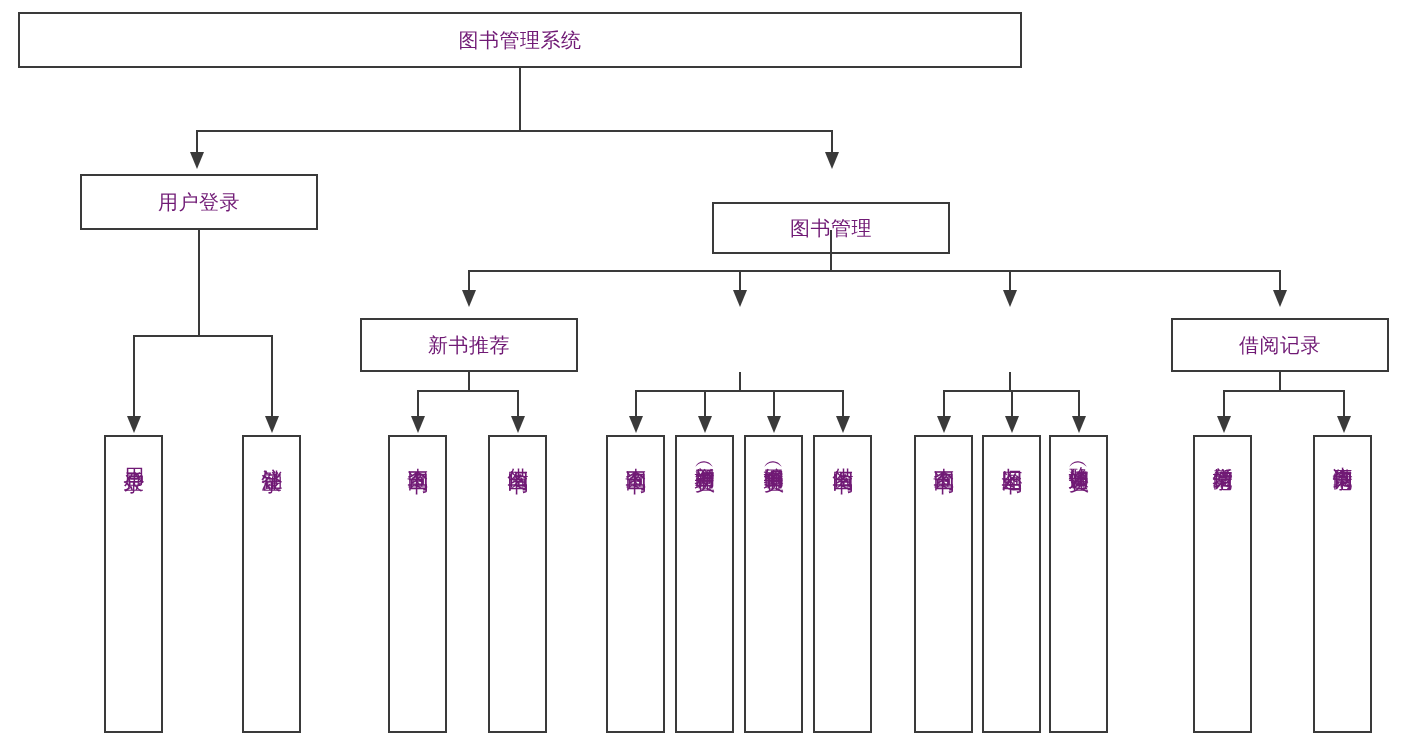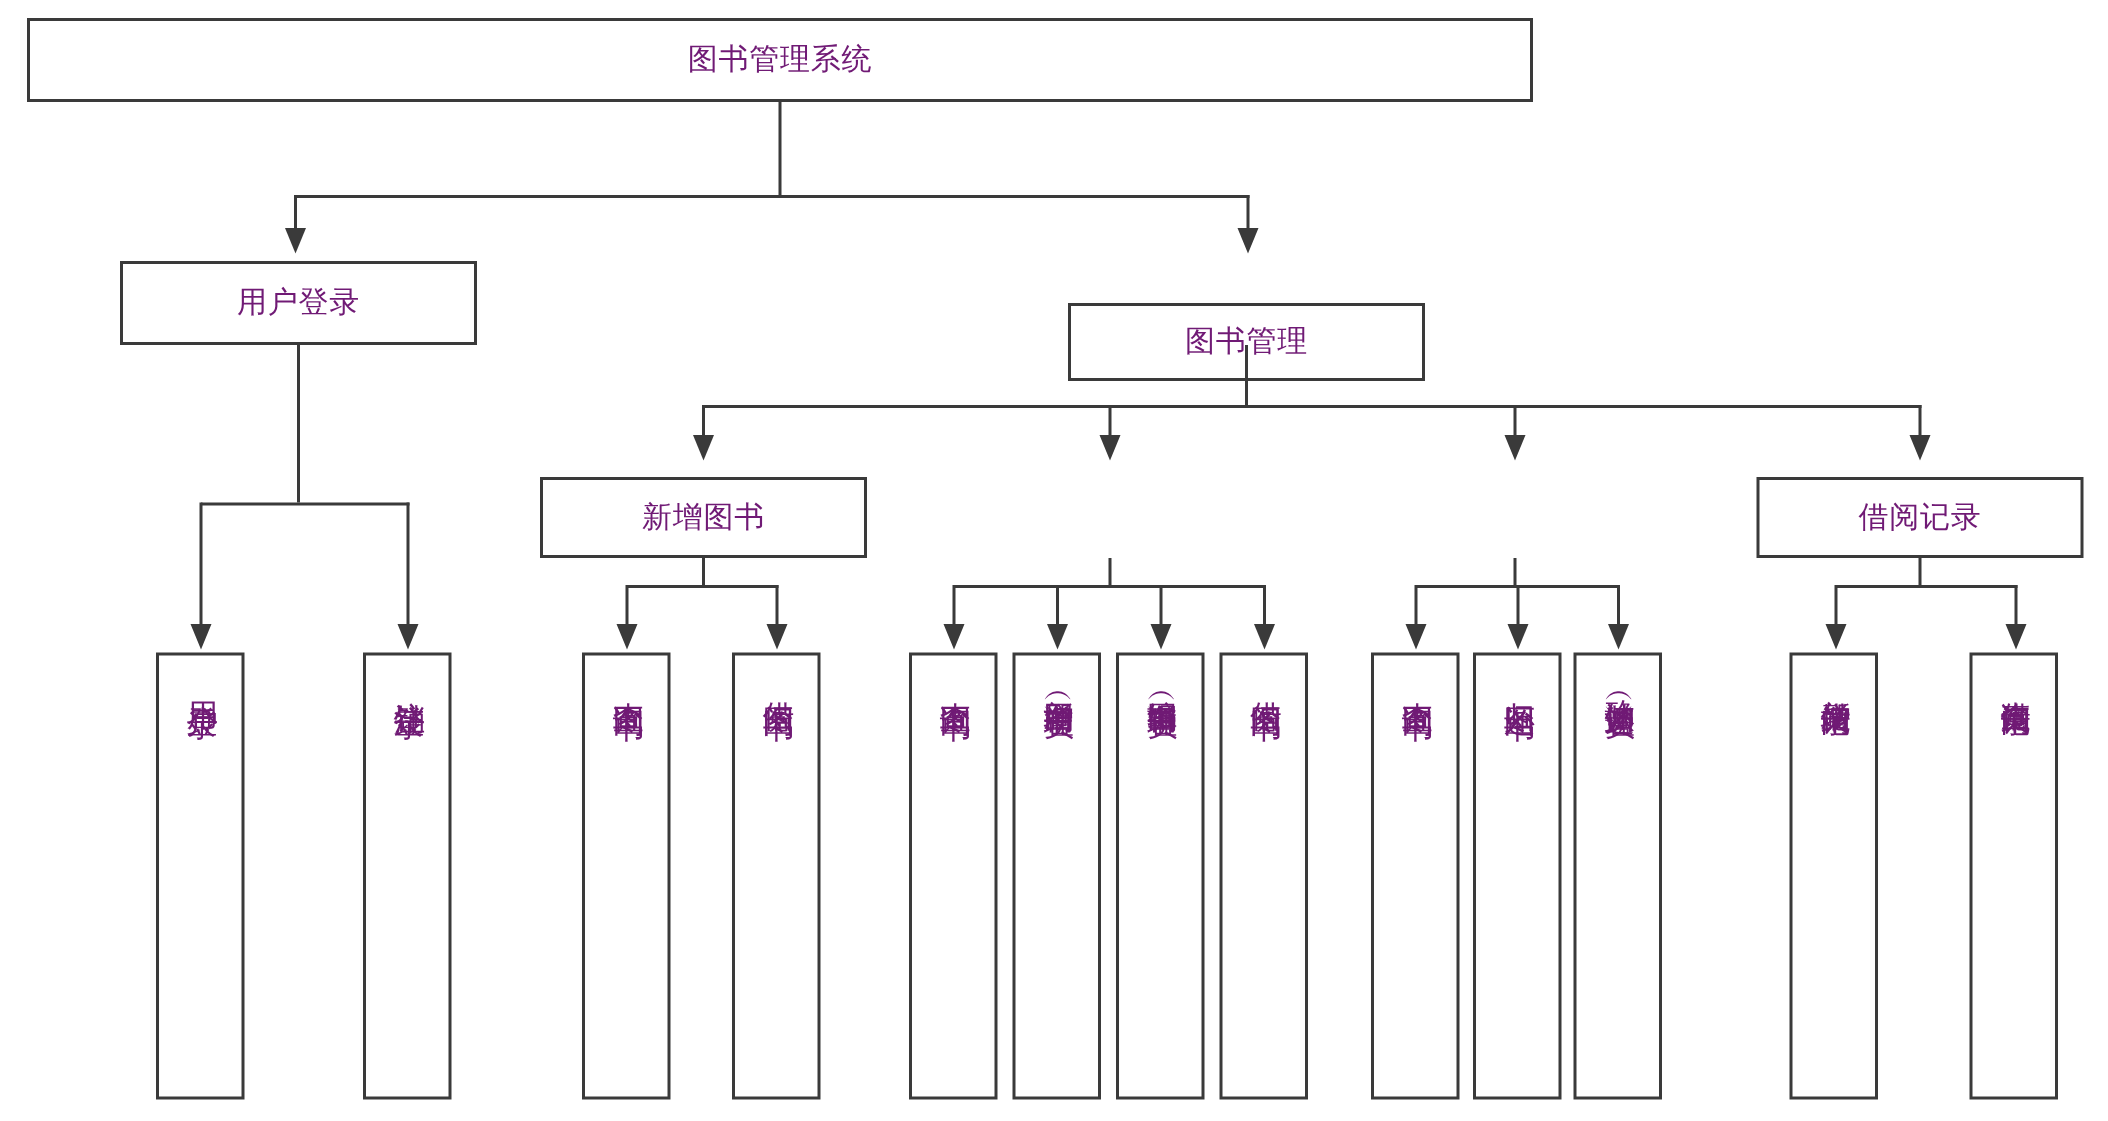--- a/index.html
+++ b/index.html
@@ -114,21 +114,21 @@
   <div class="conn v" style="left:739px; top:270px; height:22px;"></div>
   <div class="arrow" style="left:733px; top:290px;"></div>
 
   <div class="conn v" style="left:1009px; top:270px; height:22px;"></div>
   <div class="arrow" style="left:1003px; top:290px;"></div>
 
   <div class="conn v" style="left:1279px; top:270px; height:22px;"></div>
   <div class="arrow" style="left:1273px; top:290px;"></div>
 
   <div class="node" style="left:360px; top:318px; width:218px; height:54px;">
-    <span class="label">新增图书</span>
+    <span class="label">新书推荐</span>
   </div>
   <div class="node" style="left:1171px; top:318px; width:218px; height:54px;">
     <span class="label">借阅记录</span>
   </div>
 
   <div class="conn v" style="left:468px; top:372px; height:18px;"></div>
   <div class="conn h" style="left:418px; top:390px; width:101px;"></div>
   <div class="conn v" style="left:417px; top:390px; height:28px;"></div>
   <div class="arrow" style="left:411px; top:416px;"></div>
   <div class="conn v" style="left:517px; top:390px; height:28px;"></div>

